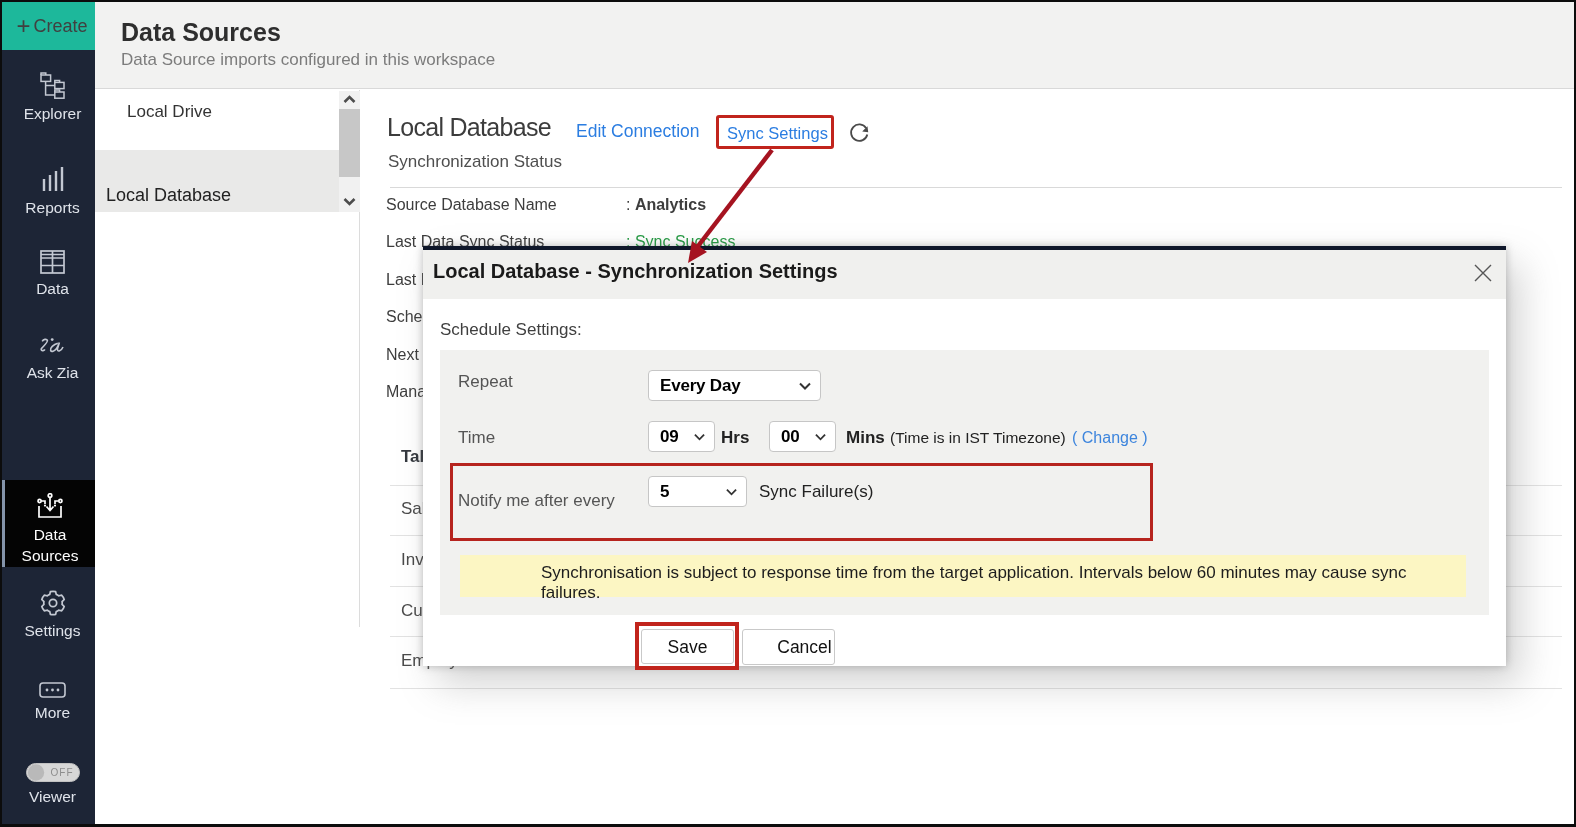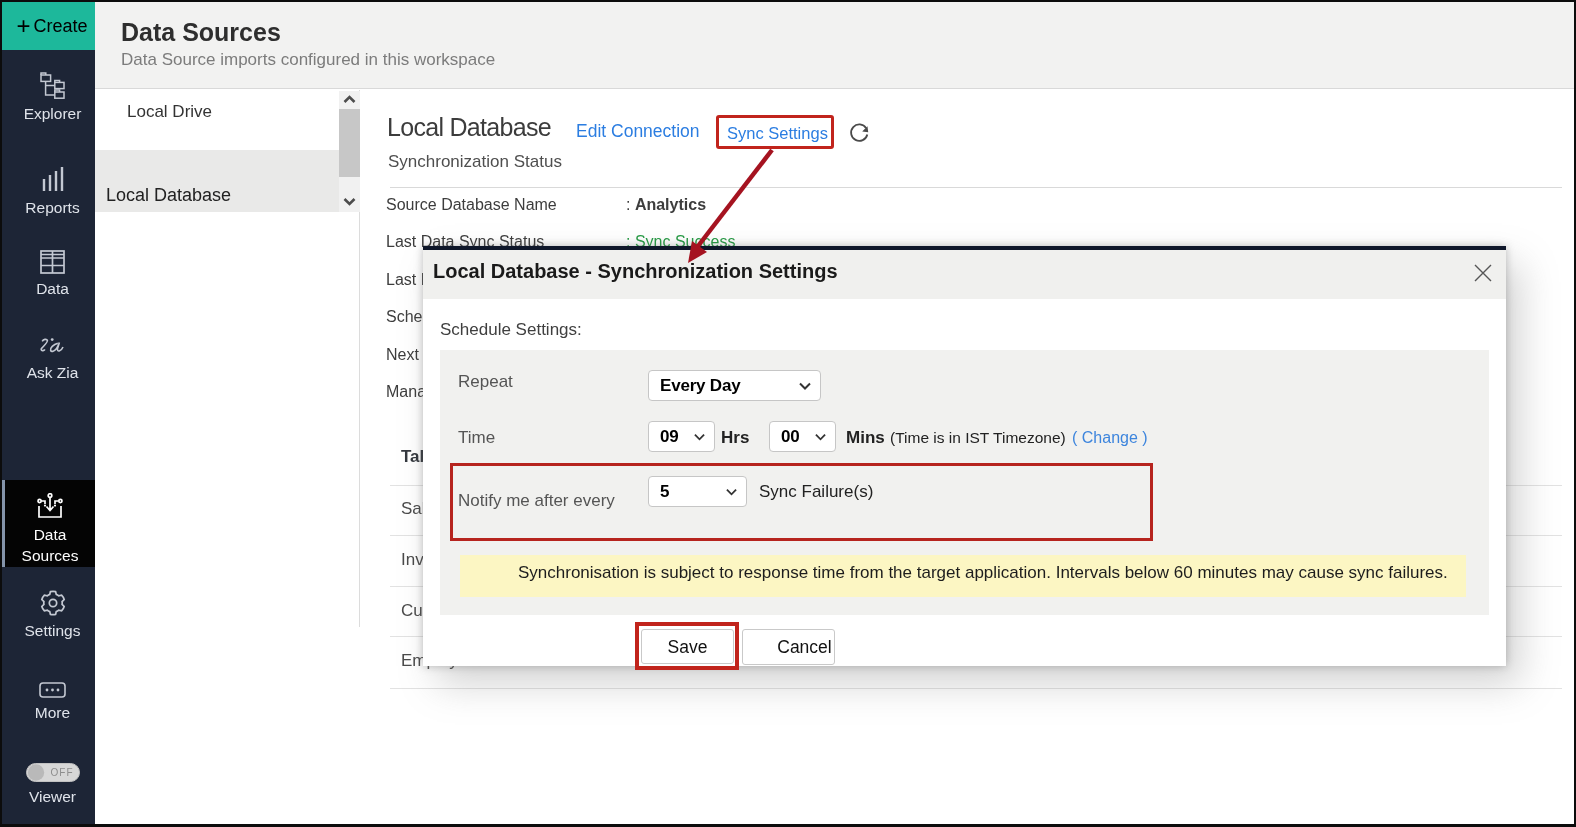--- a/index.html
+++ b/index.html
@@ -3,21 +3,21 @@
 <meta charset="utf-8">
 <style>
   * { margin:0; padding:0; box-sizing:border-box; }
   html,body { width:1576px; height:827px; overflow:hidden; }
   body { font-family:"Liberation Sans", sans-serif; }
   #page { position:relative; width:1576px; height:827px; background:#fff; border:solid #0c0c0c; border-width:2px 2px 3px 2px; overflow:hidden; }
   .abs { position:absolute; }
 
   
   #sidebar { position:absolute; left:0; top:0; width:93px; height:823px; background:#1d2536; }
-  #create { position:absolute; left:0; top:0; width:93px; height:48px; background:#1db89b; color:#000000; font-size:18px; line-height:48px; text-align:center; padding-left:7px; }
+  #create { position:absolute; left:0; top:0; width:93px; height:48px; background:#1db89b; color:#404040; font-size:18px; line-height:48px; text-align:center; padding-left:7px; }
   #create .plus { font-size:24px; font-weight:400; vertical-align:-2px; margin-right:3px; }
   .navitem { position:absolute; left:0; width:101px; text-align:center; color:#dfe3ea; font-size:15.5px; }
   .navitem svg { display:block; margin:0 auto 6px auto; }
   #ds-active { position:absolute; left:3px; top:478px; width:90px; height:87px; background:#040404; color:#fff; }
   #ds-strip { position:absolute; left:0px; top:478px; width:3px; height:87px; background:#8494aa; }
 
   
   #header { position:absolute; left:93px; top:0; width:1481px; height:87px; background:#f2f2f1; border-bottom:1px solid #d9d9d9; }
   #h-title { position:absolute; left:119px; top:16px; font-size:25px; font-weight:bold; color:#2e2e2e; }
   #h-sub { position:absolute; left:119px; top:48px; font-size:17px; color:#7c7c7c; }
@@ -51,21 +51,21 @@
   #m-title { position:absolute; left:10px; top:10px; font-size:20px; font-weight:bold; color:#1a1a1a; }
   #m-close { position:absolute; right:13px; top:13px; width:20px; height:20px; }
   #m-sched { position:absolute; left:17px; top:70px; font-size:17px; color:#3f3f3f; }
   #m-gray { position:absolute; left:17px; top:100px; width:1049px; height:265px; background:#f1f1ef; }
   .mlabel { position:absolute; font-size:17px; color:#555; }
   .sel { position:absolute; background:#fff; border:1px solid #c6c6c6; border-radius:4px; font-size:17px; color:#111; }
   .sel span.txt { position:absolute; left:11px; top:50%; transform:translateY(-50%); font-weight:bold; color:#000; letter-spacing:-0.2px; }
   .sel svg { position:absolute; right:9px; top:50%; transform:translateY(-50%); }
   #m-redrect { position:absolute; left:27px; top:213px; width:703px; height:78px; border:3px solid #b6241e; }
   #m-yellow { position:absolute; left:37px; top:305px; width:1006px; height:42px; background:#fcf6c3; }
-  #m-yellow div { font-size:17px; color:#1d1d1d; text-align:left; padding-left:58px; margin-top:8px; }
+  #m-yellow div { font-size:17px; color:#1d1d1d; text-align:left; padding-left:81px; margin-top:8px; }
   .btn { position:absolute; background:#fff; border:1px solid #c9c9c9; border-radius:3px; font-size:17.5px; color:#111; text-align:center; }
   #m-savebox { position:absolute; left:212px; top:372px; width:104px; height:48px; border:4px solid #c1241c; }
 </style>
 </head>
 <body>
 <div id="page">
 
   <div id="header"></div>
   <div id="h-title">Data Sources</div>
   <div id="h-sub">Data Source imports configured in this workspace</div>

